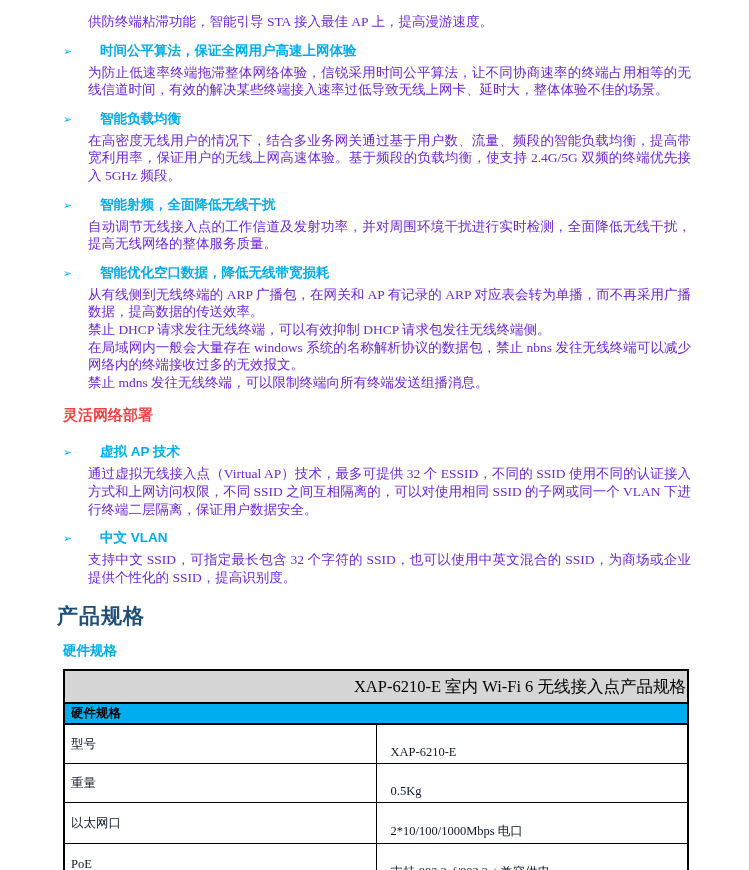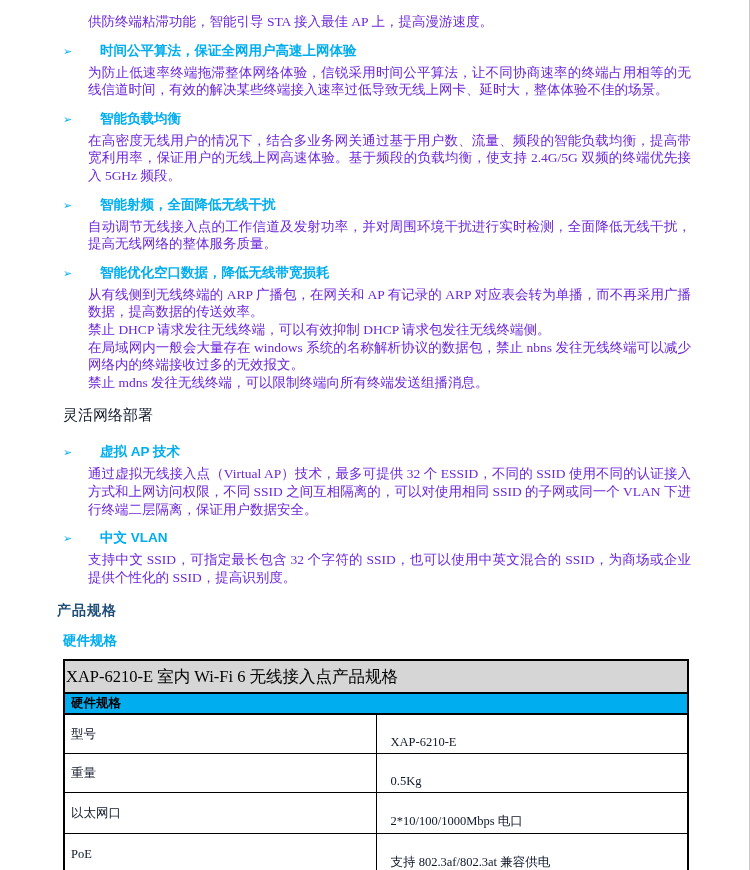--- a/index.html
+++ b/index.html
@@ -24,42 +24,42 @@
   .arrow {
     width:25px; flex:0 0 25px; color:#00AEEF; font-size:11px;
     font-family:"DejaVu Sans",sans-serif; line-height:17px;
   }
   .bullet-title {
     color:#00AEEF; font-weight:bold; font-size:13.5px; line-height:17px;
     font-family:"Liberation Sans","DejaVu Sans",sans-serif;
     padding-left:12px;
   }
   .red-heading {
-    color:#0f172a; font-weight:normal; font-size:15px;
+    color:#ef4444; font-weight:bold; font-size:15px;
     font-family:"Liberation Sans","DejaVu Sans",sans-serif;
     margin:15px 0 18px 0;
   }
   .navy-heading {
-    color:#1F4E79; font-weight:bold; font-size:14px;
+    color:#1F4E79; font-weight:bold; font-size:21px;
     font-family:"Liberation Sans","DejaVu Sans",sans-serif;
     margin:16px 0 12px -6px; letter-spacing:1px;
   }
   .cyan-heading {
     color:#00AEEF; font-weight:bold; font-size:13.5px;
     font-family:"Liberation Sans","DejaVu Sans",sans-serif;
     margin:0 0 9px 0;
   }
   
   .spec-table {
     width:626px; border-collapse:collapse; border:2px solid #000;
     table-layout:fixed;
   }
   .spec-table td { border:1px solid #000; box-sizing:border-box; }
   .title-row td {
-    background:#D6D6D6; height:33px; text-align:left;
+    background:#D6D6D6; height:33px; text-align:right;
     font-size:16.5px; color:#000; border-bottom:2px solid #000;
   }
   .section-row td {
     background:#00AEEF; height:19px; padding:1px 0 1px 6px;
     font-weight:bold; font-size:12.5px; color:#000;
     font-family:"Liberation Sans","DejaVu Sans",sans-serif;
     border-bottom:2px solid #000;
   }
   .data-row td { font-size:12.5px; color:#0f172a; height:22px; }
   .data-row .label { width:137px; padding:3px 4px 3px 6px; }

